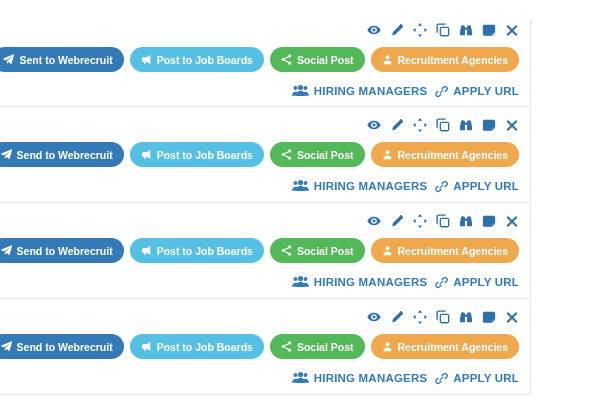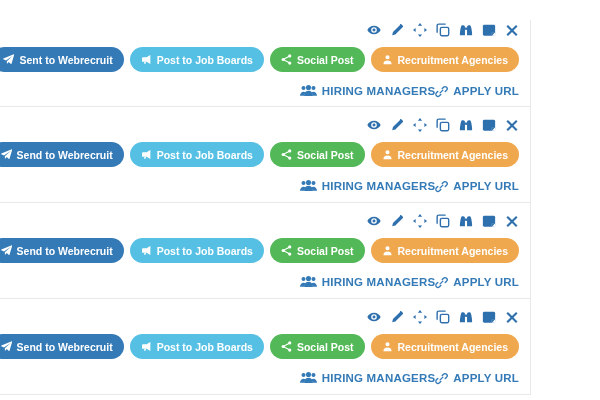--- a/index.html
+++ b/index.html
@@ -22,21 +22,21 @@
   .tool { display:inline-flex; cursor:pointer; }
   .tool svg { width:14px; height:14px; display:block; }
   .pill-row { display:flex; align-items:center; gap:6px; margin-top:9px; }
   .pill {
     display:inline-flex; align-items:center; gap:5px; height:25px;
     padding:0 11px; border:none; border-radius:13px; color:#fff;
     font-family:inherit; font-size:10.5px; font-weight:bold; cursor:pointer;
     white-space:nowrap;
   }
   .pill svg { width:11px; height:11px; display:block; }
-  .links-row { display:flex; align-items:center; gap:0; margin-top:10px; height:18px; }
+  .links-row { display:flex; align-items:center; gap:8px; margin-top:10px; height:18px; }
   .quick-link {
     display:inline-flex; align-items:center; gap:5px; text-decoration:none;
     font-size:11.5px; font-weight:bold; letter-spacing:.2px; cursor:pointer;
   }
   .quick-link svg { display:block; }
   .li-users { width:17px; height:17px; }
   .li-link { width:13px; height:13px; }
 </style>
 </head>
 <body>

